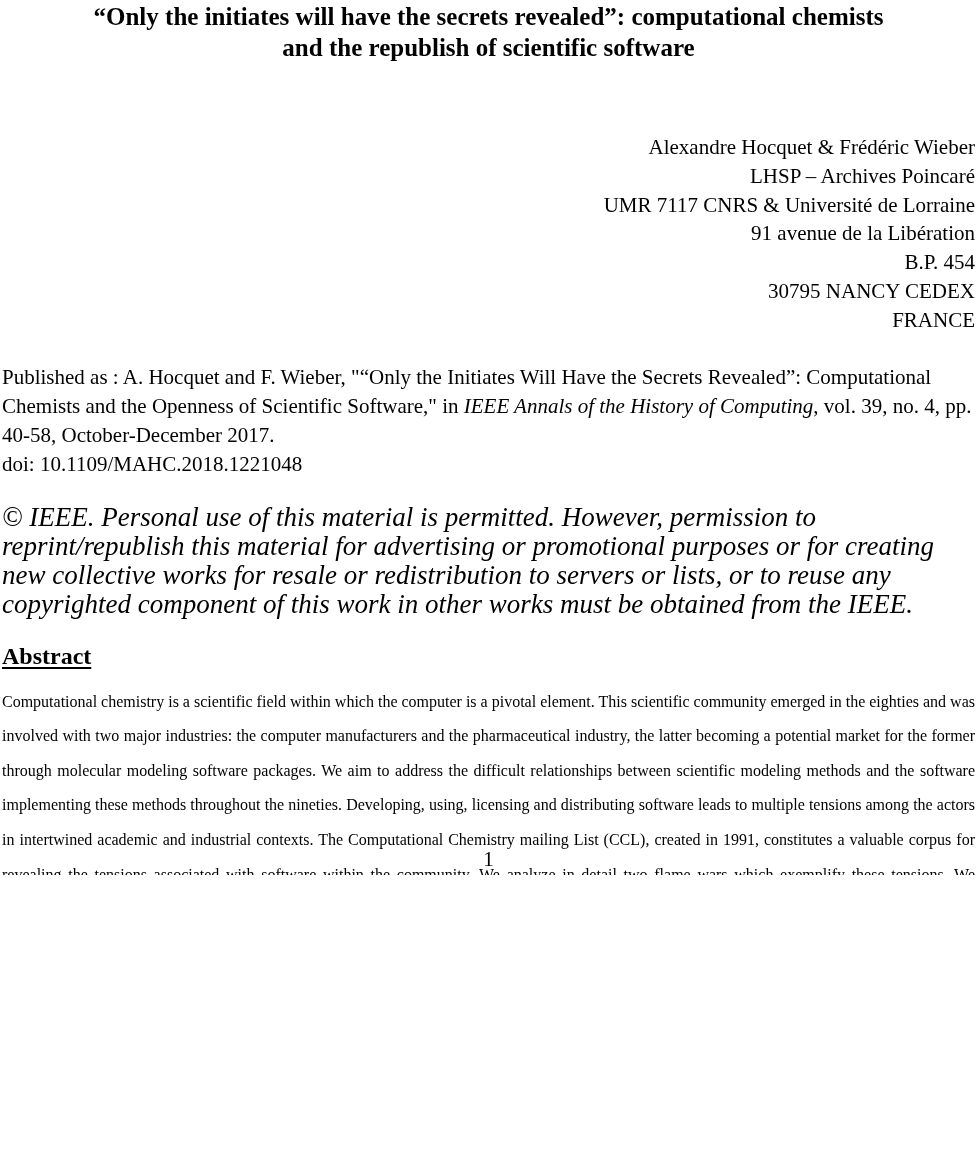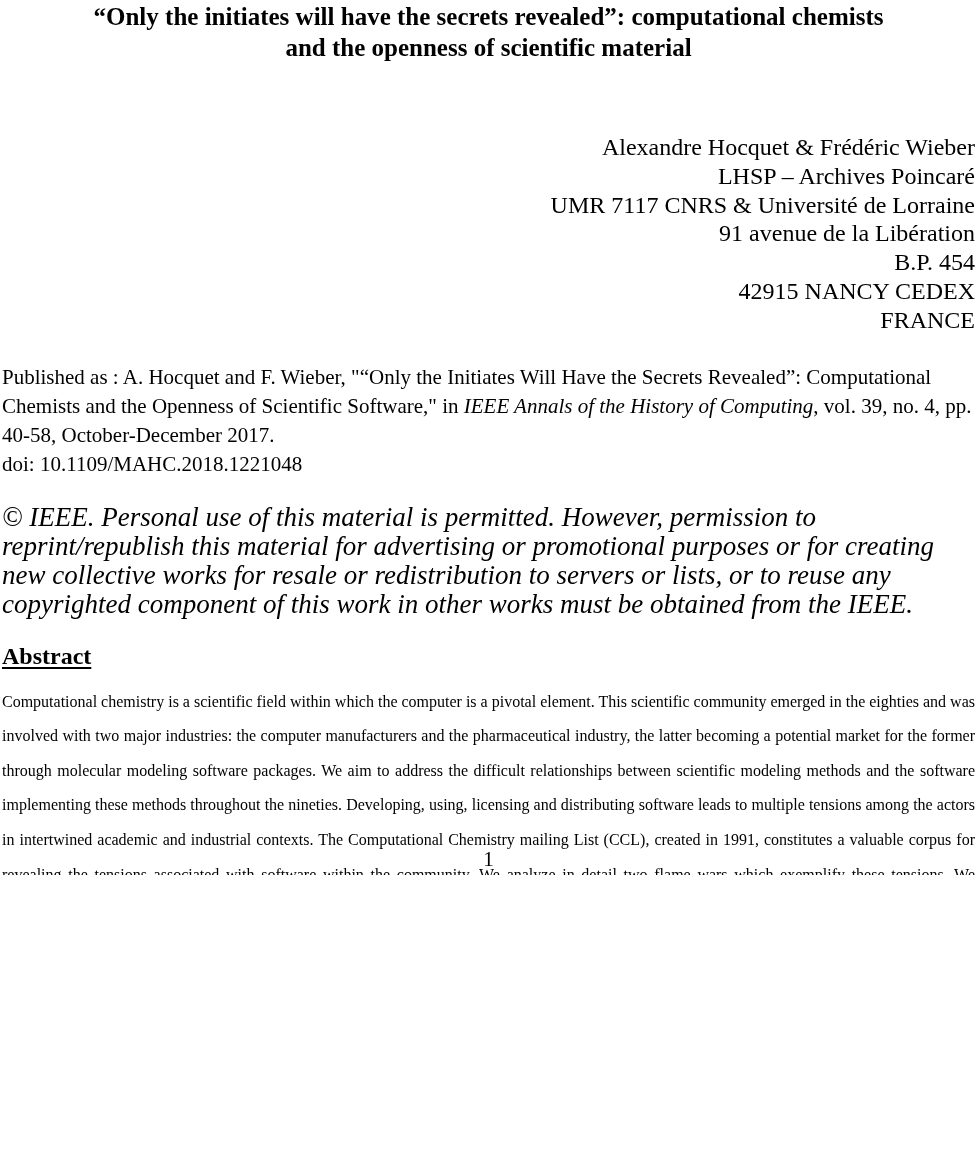--- a/index.html
+++ b/index.html
@@ -22,21 +22,21 @@
     margin: 0;
     padding-top: 1px;
     text-align: center;
     font-size: 25px;
     font-weight: bold;
     line-height: 31px;
   }
   .author-block {
     margin-top: 70px;
     text-align: right;
-    font-size: 24px;
+    font-size: 21px;
     line-height: 28.8px;
   }
   .published {
     margin: 28px 0 0 0;
     text-align: left;
     font-size: 21px;
     line-height: 29px;
   }
   .published .journal {
     font-style: italic;
@@ -73,30 +73,30 @@
   }
 </style>
 </head>
 <body>
 
 <div class="page">
 
   <h1 class="title">
     <span>“Only the initiates will have the secrets revealed”: computational chemists</span>
     <br>
-    <span>and the openness of scientific material</span>
+    <span>and the republish of scientific software</span>
   </h1>
 
   <div class="author-block">
     <div>Alexandre Hocquet &amp; Frédéric Wieber</div>
     <div>LHSP – Archives Poincaré</div>
     <div>UMR 7117 CNRS &amp; Université de Lorraine</div>
     <div>91 avenue de la Libération</div>
     <div>B.P. 454</div>
-    <div>42915 NANCY CEDEX</div>
+    <div>30795 NANCY CEDEX</div>
     <div>FRANCE</div>
   </div>
 
   <p class="published"><span>Published as : A. Hocquet and F. Wieber, "“Only the Initiates Will Have the Secrets Revealed”: Computational Chemists and the Openness of Scientific Software," in </span><span class="journal">IEEE Annals of the History of Computing</span><span>, vol. 39, no. 4, pp. 40-58, October-December 2017.</span><br><span>doi: 10.1109/MAHC.2018.1221048</span></p>
 
   <p class="copyright">© IEEE. Personal use of this material is permitted. However, permission to reprint/republish this material for advertising or promotional purposes or for creating new collective works for resale or redistribution to servers or lists, or to reuse any copyrighted component of this work in other works must be obtained from the IEEE.</p>
 
   <h2 class="abstract-heading">Abstract</h2>
 
   <p class="abstract-body">Computational chemistry is a scientific field within which the computer is a pivotal element. This scientific community emerged in the eighties and was involved with two major industries: the computer manufacturers and the pharmaceutical industry, the latter becoming a potential market for the former through molecular modeling software packages. We aim to address the difficult relationships between scientific modeling methods and the software implementing these methods throughout the nineties. Developing, using, licensing and distributing software leads to multiple tensions among the actors in intertwined academic and industrial contexts. The Computational Chemistry mailing List (CCL), created in 1991, constitutes a valuable corpus for revealing the tensions associated with software within the community. We analyze in detail two flame wars which exemplify these tensions. We conclude that models and software must be addressed together. Interrelations between both imply that openness in computational science is complex.</p>

